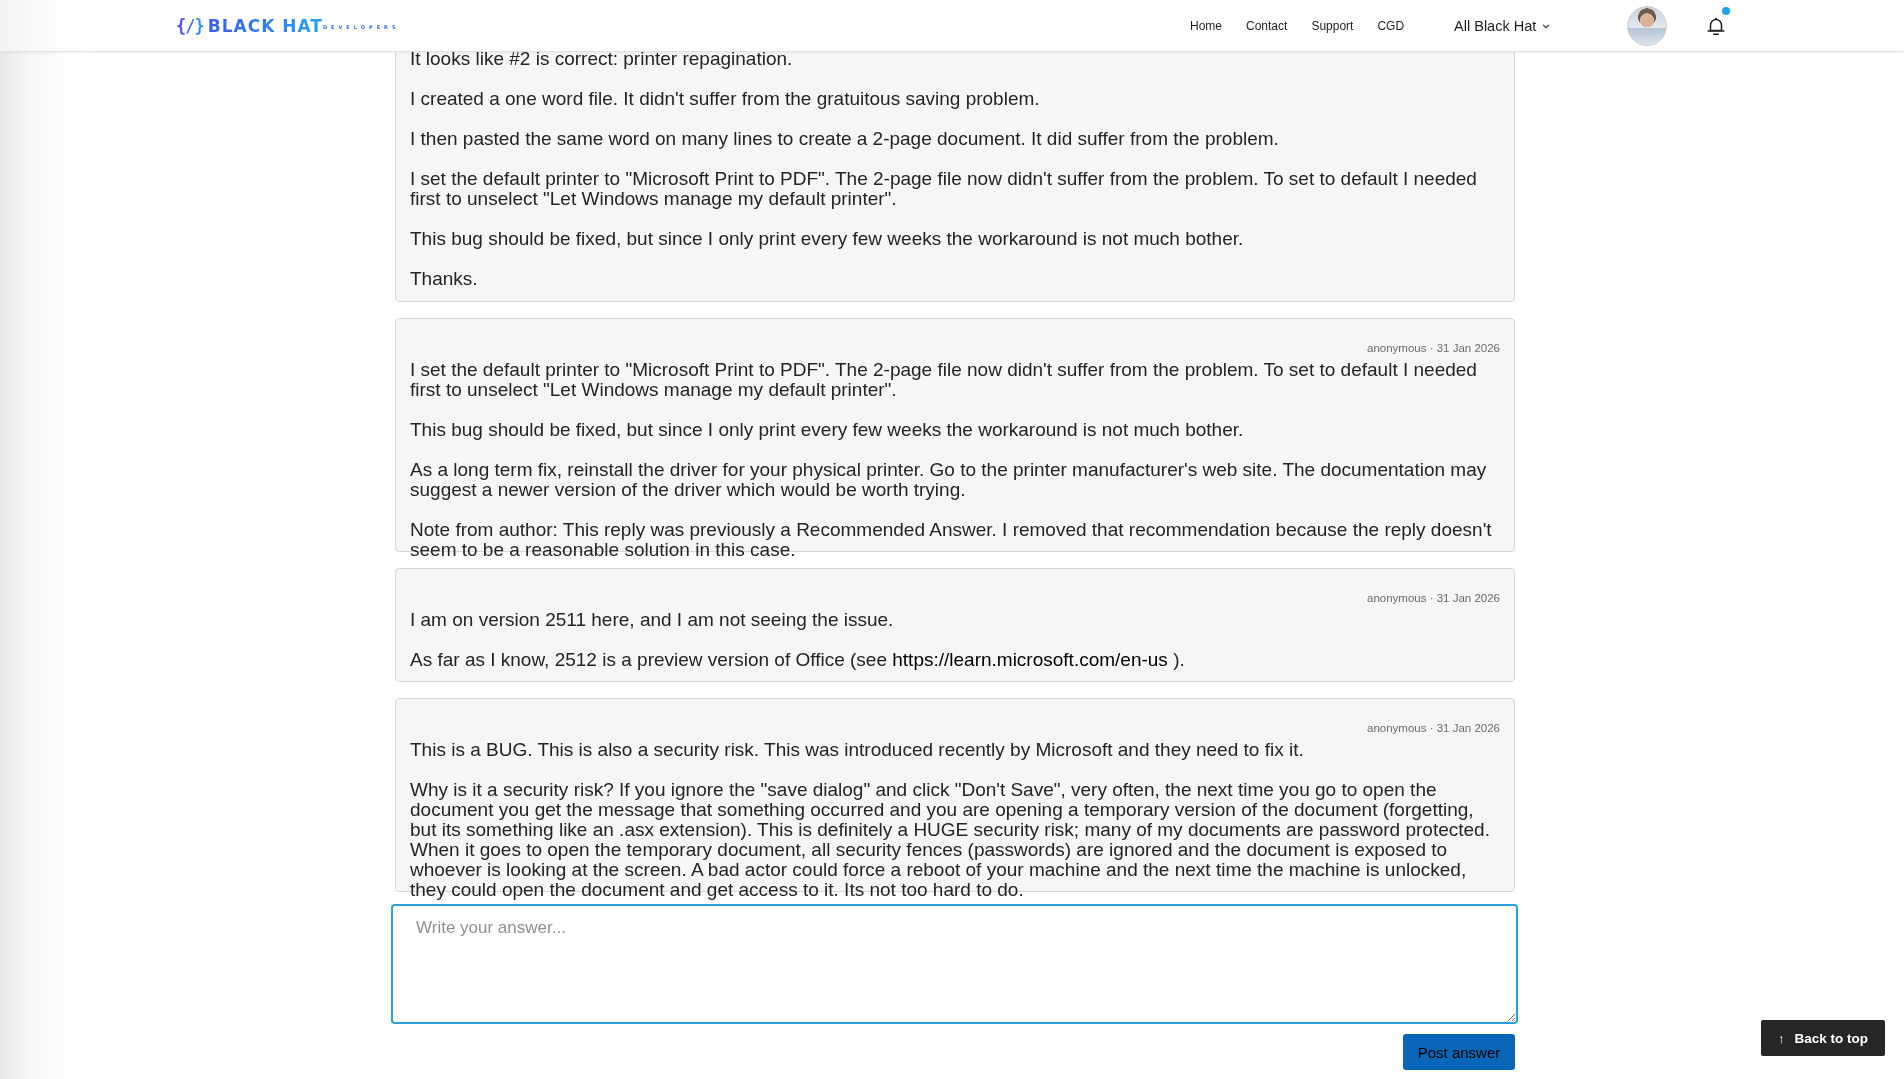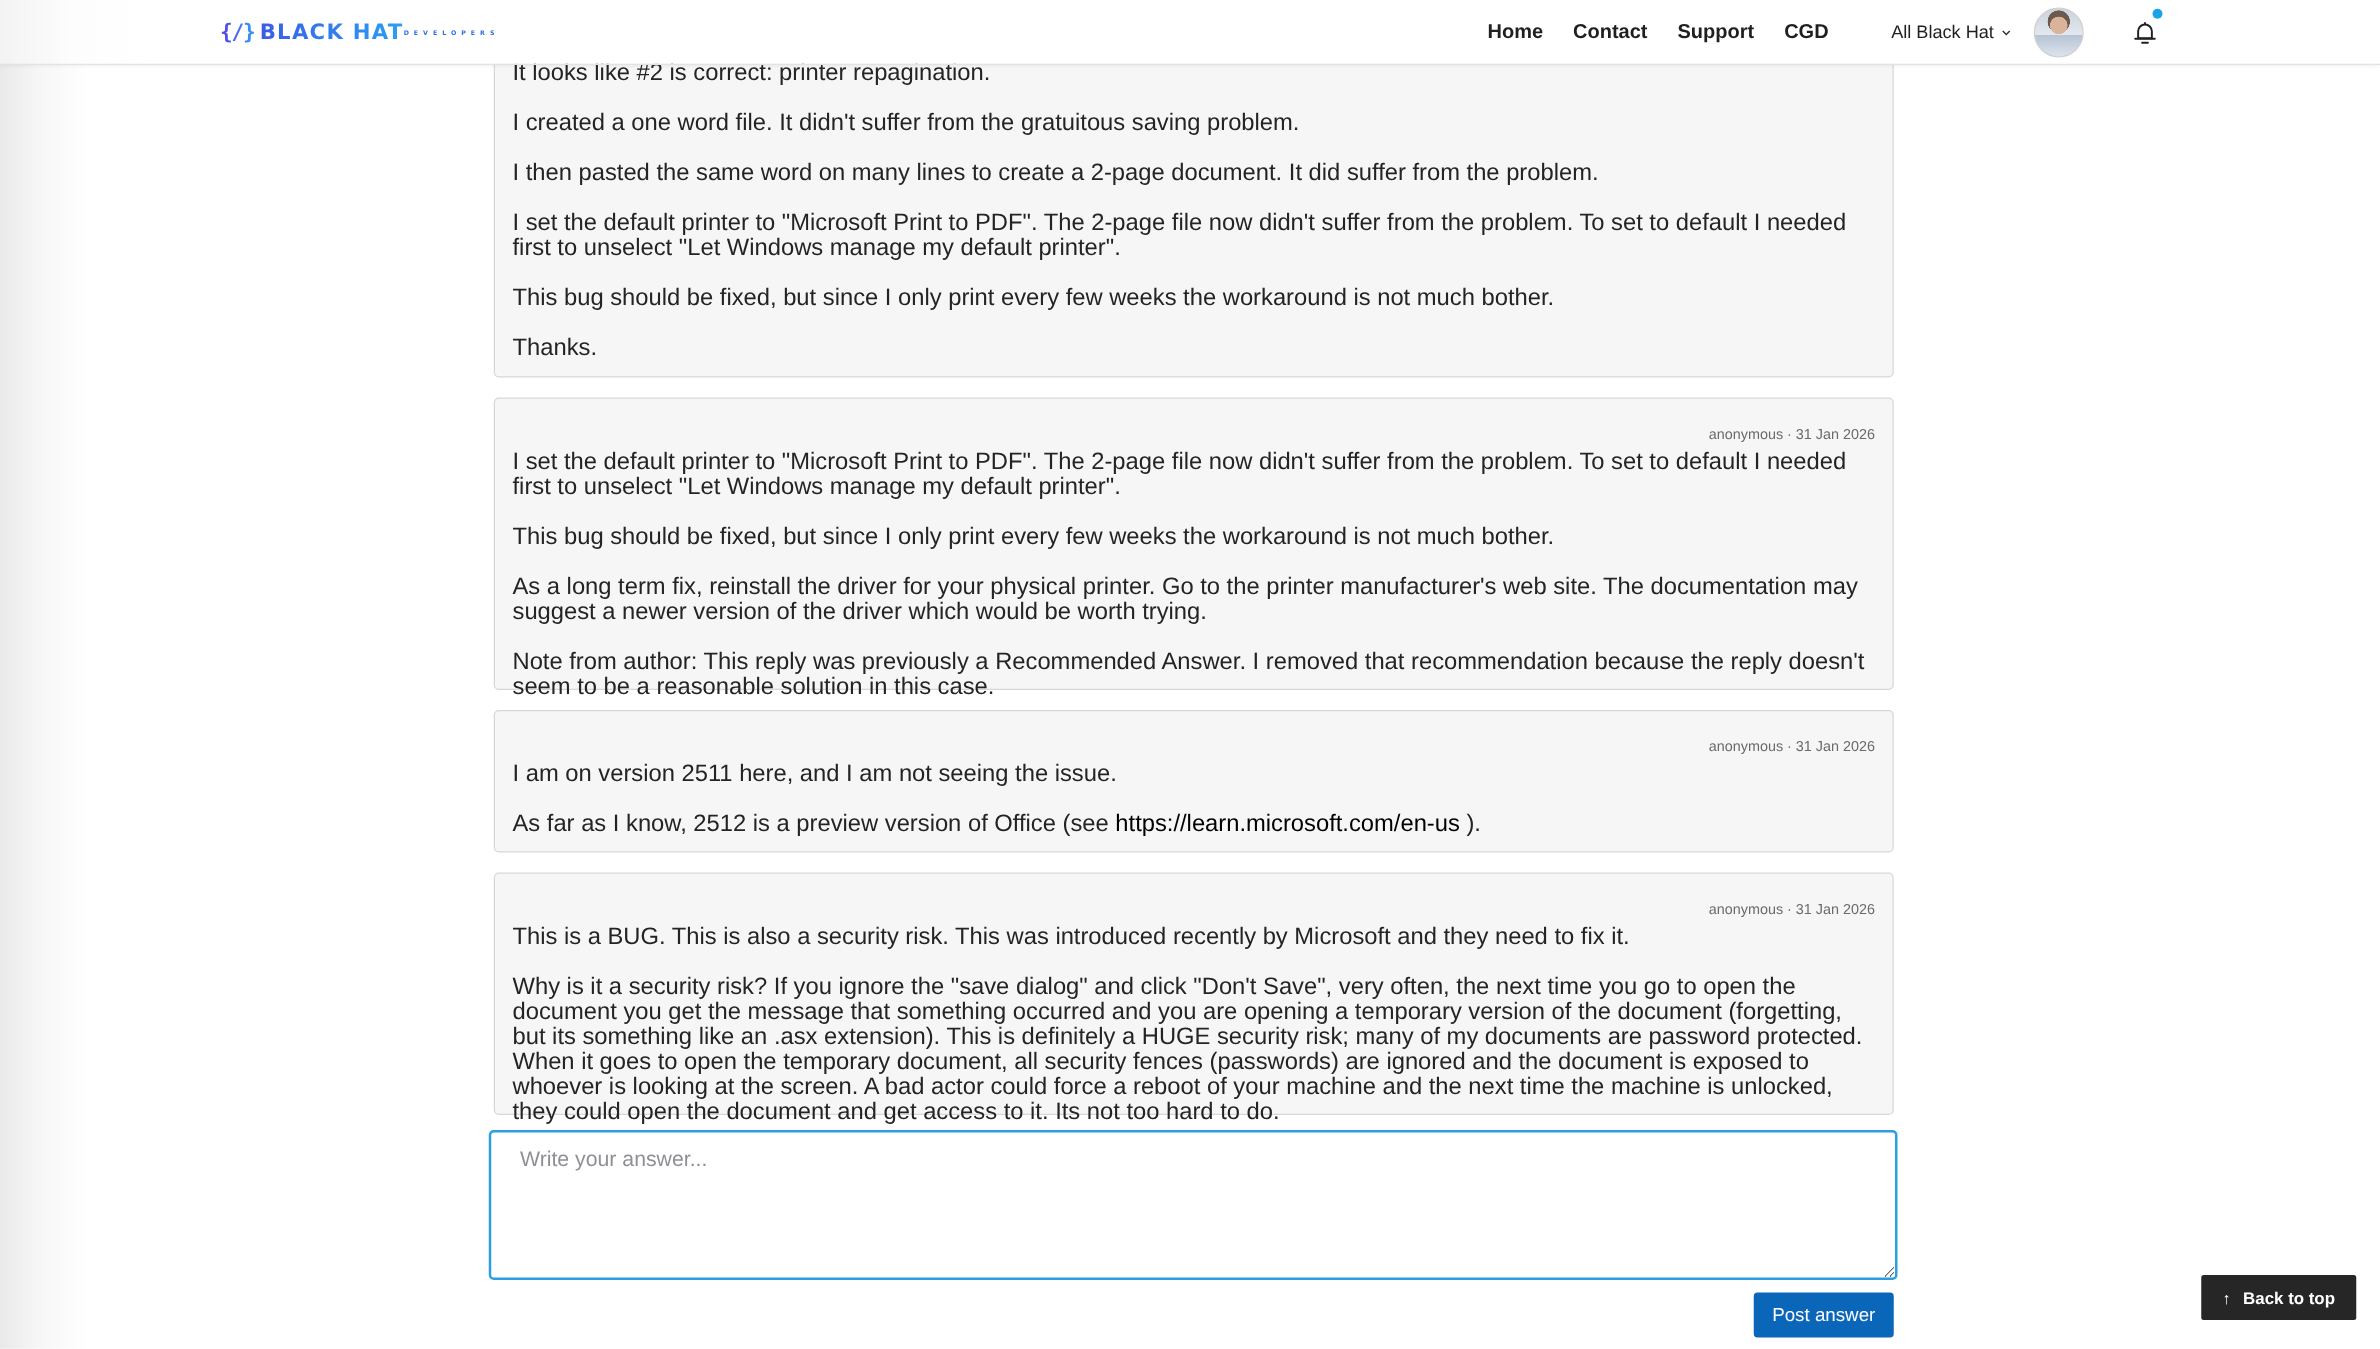--- a/index.html
+++ b/index.html
@@ -37,22 +37,22 @@
     }
     .logo-sub {
       font-family: "DejaVu Sans", sans-serif; font-size: 5px; font-weight: bold;
       letter-spacing: 4px; color: #2d6fe8; margin-top: 2px;
     }
     .nav {
       position: absolute; top: 0; height: 52px; left: 1190px;
       display: flex; align-items: center;
     }
     .nav a {
-      font-size: 16px; color: #1f1f1f; text-decoration: none; margin-right: 24px;
-      font-weight: 700;
+      font-size: 12px; color: #1f1f1f; text-decoration: none; margin-right: 24px;
+      font-weight: 400;
     }
     .nav-dropdown {
       display: flex; align-items: center; gap: 6px; font-size: 14.5px; color: #1f1f1f;
       margin-left: 26px; cursor: pointer;
     }
     .chevron { width: 8px; height: 8px; display: inline-block; }
     .avatar {
       position: absolute; left: 1627px; top: 6px; width: 40px; height: 40px;
       border-radius: 50%; overflow: hidden;
       background: radial-gradient(circle at 50% 35%, #d9b49a 0 22%, transparent 23%),
@@ -95,21 +95,21 @@
       width: 100%; height: 100%;
       border: 2px solid #2aa0e0; border-radius: 4px;
       padding: 12px 23px;
       font-family: "Liberation Sans", sans-serif; font-size: 17px; color: #333;
       resize: both; outline: none; background: #fff;
     }
     textarea::placeholder { color: #8f8f96; }
 
     .post-btn {
       position: absolute; left: 1403px; top: 1034px; width: 112px; height: 36px;
-      background: #0a66b8; color: #ffffff; border: none; border-radius: 3px;
+      background: #0a66b8; color: #000000; border: none; border-radius: 3px;
       font-family: "Liberation Sans", sans-serif; font-size: 15px; cursor: pointer;
     }
     .back-top {
       position: absolute; left: 1761px; top: 1020px; width: 124px; height: 36px;
       background: #262626; color: #fff; border-radius: 2px;
       display: flex; align-items: center; justify-content: center; gap: 10px;
       font-family: "Liberation Sans", sans-serif; font-size: 13.5px; font-weight: bold; cursor: pointer;
     }
     .back-top .arrow { font-weight: normal; font-size: 13px; }
   </style>

